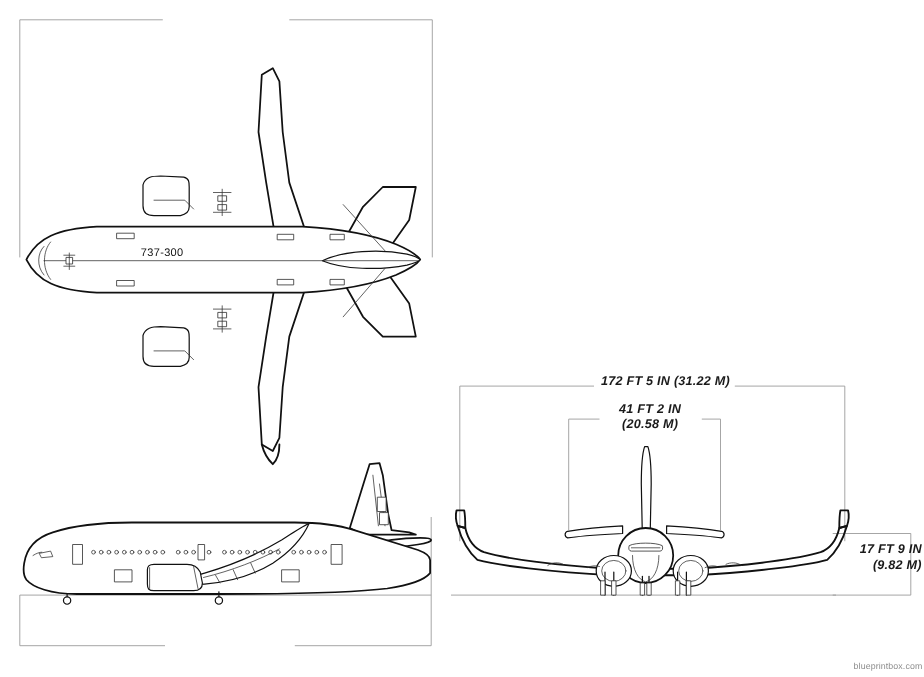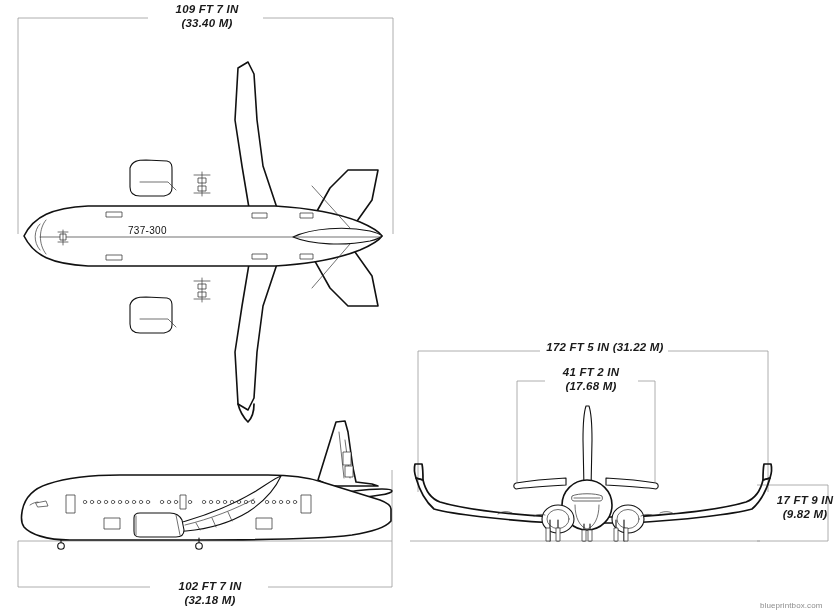--- a/index.html
+++ b/index.html
@@ -28,21 +28,21 @@
     font-family: "Liberation Sans", sans-serif;
     font-style: italic;
     font-weight: bold;
     font-size: 11.5px;
     color: #1a1a1a;
     line-height: 13.5px;
     white-space: nowrap;
     letter-spacing: 0.2px;
   }
   .dimlabel.center { text-align: center; }
-  .dimlabel.left { text-align: center; }
+  .dimlabel.left { text-align: right; }
   .model-label {
     position: absolute;
     font-family: "Liberation Sans", sans-serif;
     font-size: 10px;
     color: #111111;
     white-space: nowrap;
     letter-spacing: 0.3px;
   }
   .watermark {
     position: absolute;
@@ -323,41 +323,33 @@
         <rect class="fillw-t" x="588" y="530" width="4" height="11"></rect>
       </g>
 
       <path class="ln-t" d="M 498,514 C 502,511 508,511 512,513"></path>
       <path class="ln-t" d="M 674,514 C 670,511 664,511 660,513"></path>
       <path class="ln-t" d="M 534,516 C 538,514 542,514 545,515"></path>
       <path class="ln-t" d="M 641,516 C 645,514 649,514 652,515"></path>
     </g>
   </svg>
 
-  <div class="dimlabel center" style="left:155px; top:3px; width:104px;">
-    <div>109 FT 7 IN</div>
-    <div>(33.40 M)</div>
-  </div>
-
-  <div class="dimlabel center" style="left:155px; top:580px; width:110px;">
-    <div>102 FT 7 IN</div>
-    <div>(32.18 M)</div>
-  </div>
+
 
   <div class="dimlabel center" style="left:546px; top:341px; width:118px;">
     <div>172 FT 5 IN (31.22 M)</div>
   </div>
 
   <div class="dimlabel center" style="left:549px; top:366px; width:84px;">
     <div>41 FT 2 IN</div>
-    <div>(17.68 M)</div>
+    <div>(20.58 M)</div>
   </div>
 
   <div class="dimlabel left" style="left:772px; top:494px; width:66px;">
     <div>17 FT 9 IN</div>
     <div>(9.82 M)</div>
   </div>
 
   <div class="model-label" style="left:128px; top:225px;">737-300</div>
 
-  <div class="watermark" style="left:760px; top:601px;">blueprintbox.com</div>
+  <div class="watermark" style="left:776px; top:601px;">blueprintbox.com</div>
 
 </div>
 
 </body></html>

